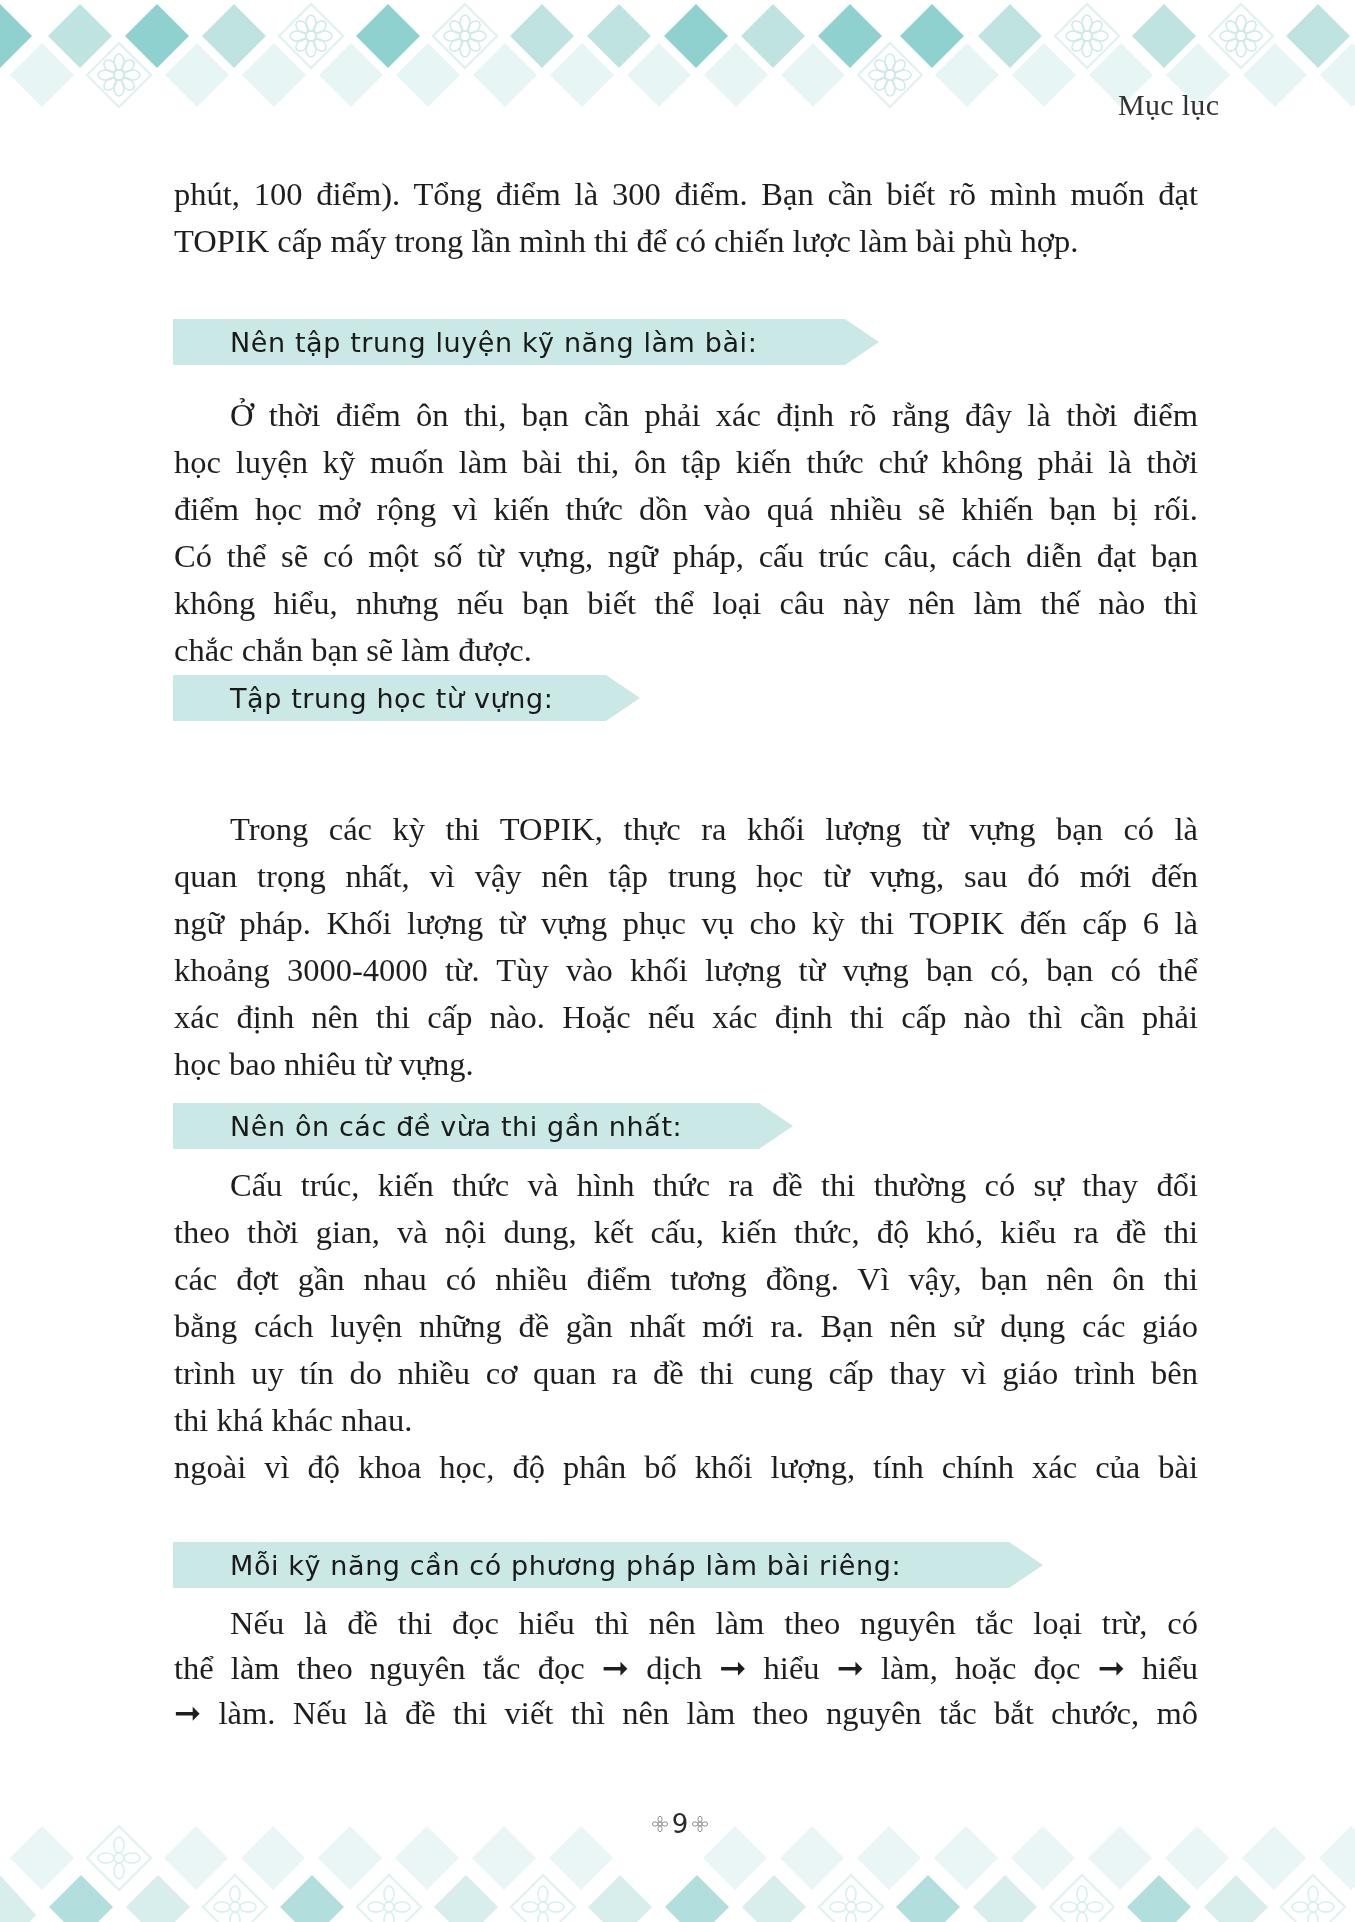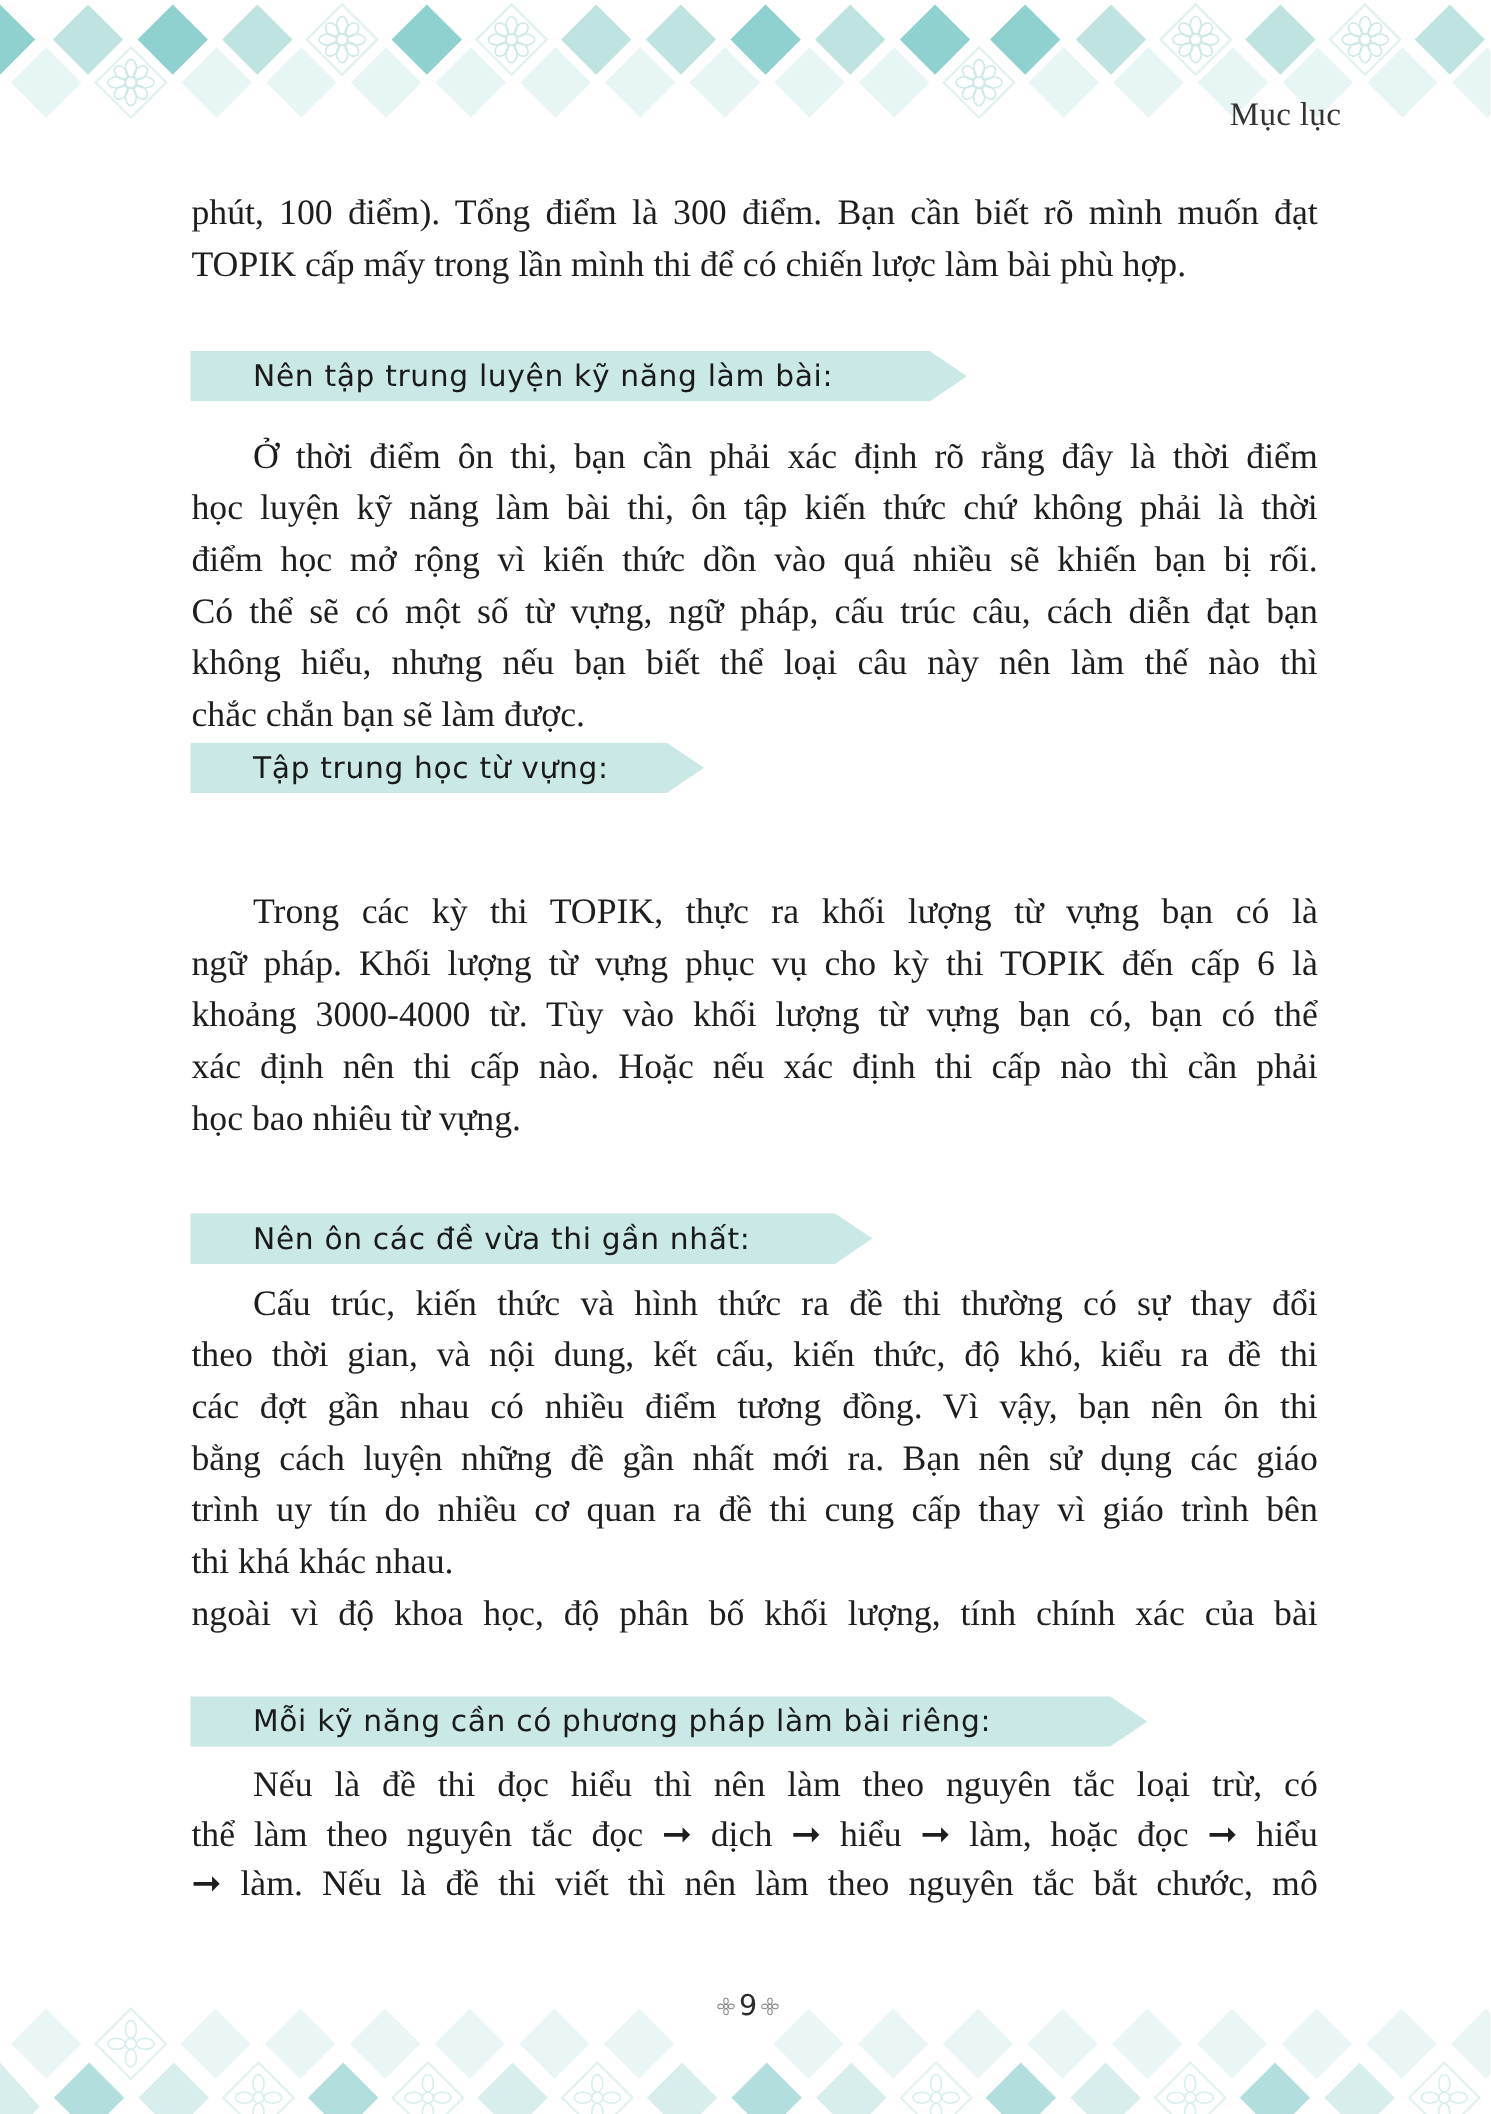--- a/index.html
+++ b/index.html
@@ -103,35 +103,36 @@
 </div>
 
 <div class="band" style="top:319px; width:706px;">
   <svg width="706" height="46">
       <polygon points="0,0 672,0 706,23 672,46 0,46" fill="#c9e8e6"></polygon>
     </svg>
   <div class="band-label">Nên tập trung luyện kỹ năng làm bài:</div>
 </div>
 <div class="para" style="top:392px;">
   <div class="line indent">Ở thời điểm ôn thi, bạn cần phải xác định rõ rằng đây là thời điểm</div>
-  <div class="line">học luyện kỹ năng làm bài thi, ôn tập kiến thức chứ không phải là thời</div>
+  <div class="line">học luyện kỹ muốn làm bài thi, ôn tập kiến thức chứ không phải là thời</div>
   <div class="line">điểm học mở rộng vì kiến thức dồn vào quá nhiều sẽ khiến bạn bị rối.</div>
   <div class="line">Có thể sẽ có một số từ vựng, ngữ pháp, cấu trúc câu, cách diễn đạt bạn</div>
   <div class="line">không hiểu, nhưng nếu bạn biết thể loại câu này nên làm thế nào thì</div>
   <div class="line last">chắc chắn bạn sẽ làm được.</div>
 </div>
 
 <div class="band" style="top:675px; width:467px;padding-left:28px;">
   <svg width="467" height="46">
       <polygon points="0,0 433,0 467,23 433,46 0,46" fill="#c9e8e6"></polygon>
     </svg>
   <div class="band-label">Tập trung học từ vựng:</div>
 </div>
 <div class="para" style="top:806px;">
   <div class="line indent">Trong các kỳ thi TOPIK, thực ra khối lượng từ vựng bạn có là</div>
+  <div class="line">quan trọng nhất, vì vậy nên tập trung học từ vựng, sau đó mới đến</div>
   <div class="line">ngữ pháp. Khối lượng từ vựng phục vụ cho kỳ thi TOPIK đến cấp 6 là</div>
   <div class="line">khoảng 3000-4000 từ. Tùy vào khối lượng từ vựng bạn có, bạn có thể</div>
   <div class="line">xác định nên thi cấp nào. Hoặc nếu xác định thi cấp nào thì cần phải</div>
   <div class="line last">học bao nhiêu từ vựng.</div>
 </div>
 
 <div class="band" style="top:1103px; width:620px;">
   <svg width="620" height="46">
       <polygon points="0,0 586,0 620,23 586,46 0,46" fill="#c9e8e6"></polygon>
     </svg>

